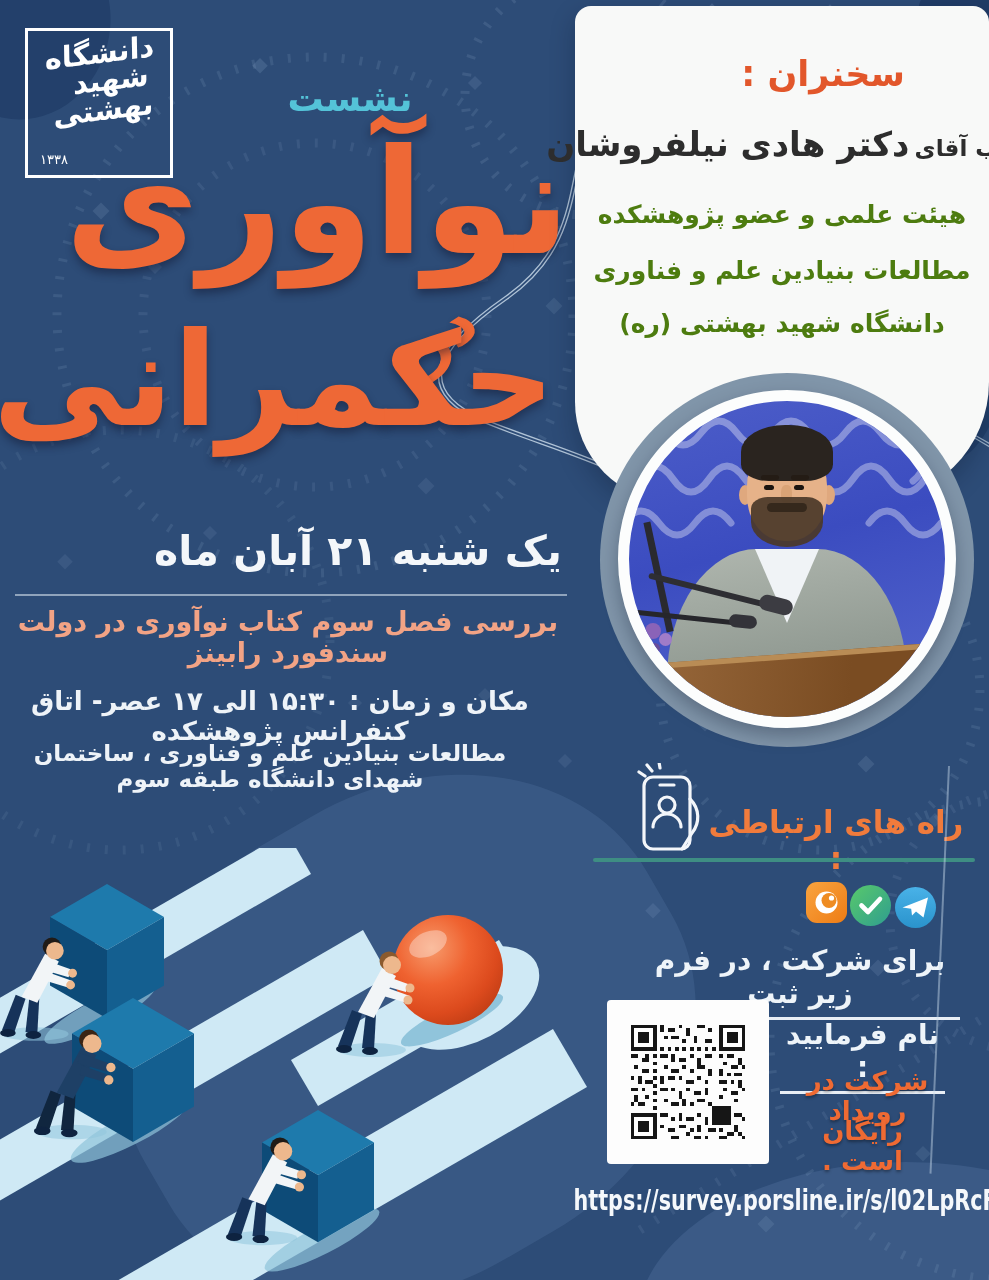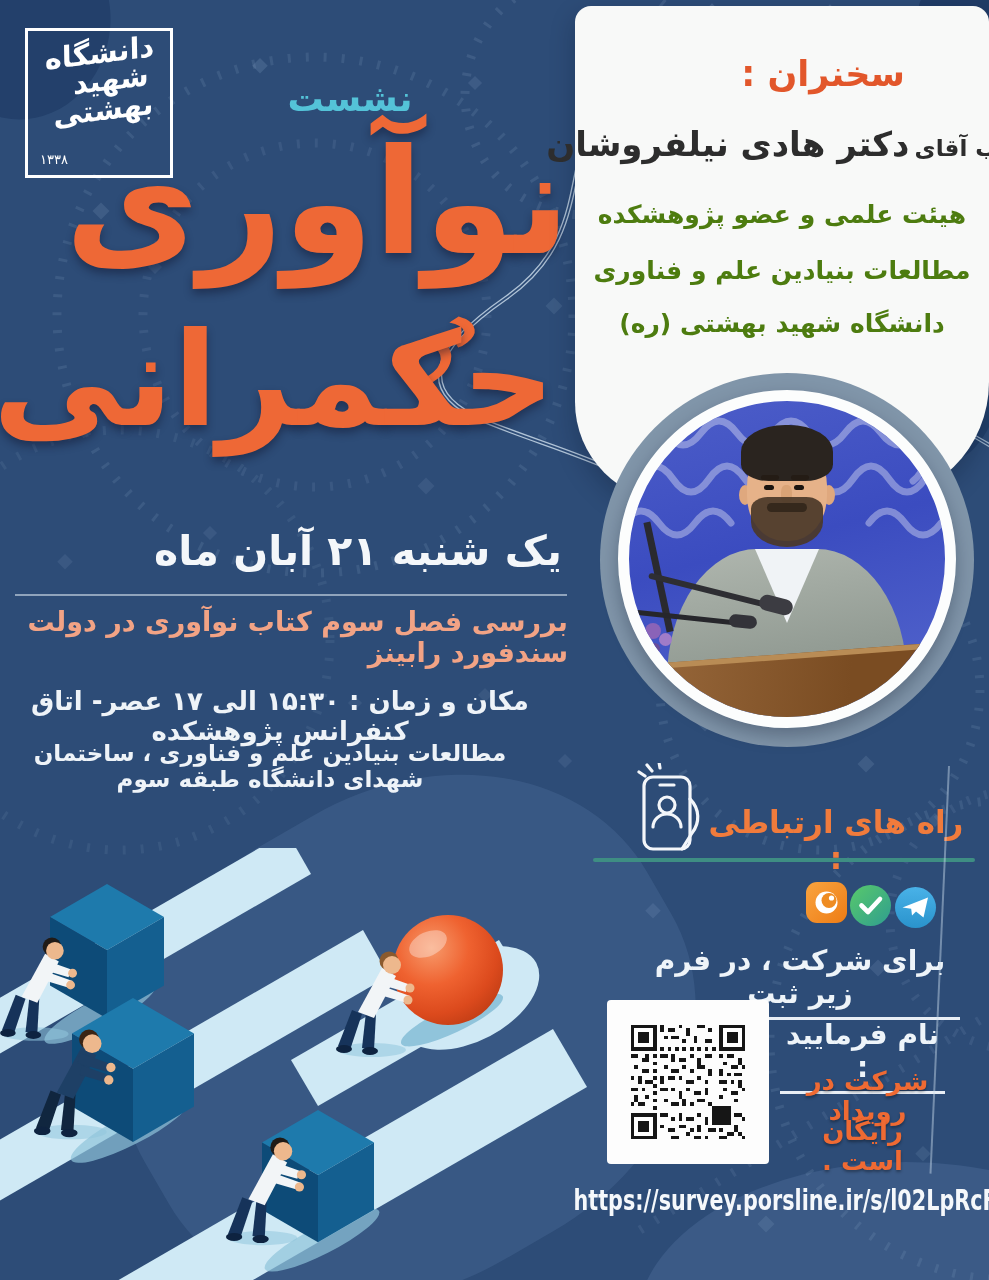--- a/index.html
+++ b/index.html
@@ -29,21 +29,21 @@
           text-shadow:0 5px 9px rgba(15,20,45,.45);}
   .title-conn{position:absolute;left:408px;top:296px;z-index:3;color:#ee6836;font-size:62px;font-weight:bold;
           transform:rotate(-33deg);text-shadow:0 4px 7px rgba(15,20,45,.45);}
   .title2{position:absolute;left:10px;top:296px;width:545px;text-align:center;z-index:3;white-space:nowrap;
           color:#ee6836;font-size:130px;font-weight:bold;line-height:1.3;
           text-shadow:0 5px 9px rgba(15,20,45,.45);}
 
   .date{position:absolute;left:140px;top:527px;width:436px;text-align:center;z-index:3;
         color:#f4f7fa;font-size:41px;font-weight:600;}
   .divider{position:absolute;left:15px;top:594px;width:552px;height:2px;z-index:3;background:rgba(225,236,246,.55);}
-  .topic{position:absolute;left:8px;top:606px;width:560px;z-index:3;white-space:pre-wrap;
+  .topic{position:absolute;left:8px;top:606px;width:560px;text-align:center;z-index:3;white-space:pre-wrap;
          color:#f2a385;font-size:27px;font-weight:bold;}
   .loc1{position:absolute;left:10px;top:686px;width:540px;text-align:center;z-index:3;
         color:#eef3f8;font-size:26px;font-weight:bold;}
   .loc2{position:absolute;left:0px;top:740px;width:540px;text-align:center;z-index:3;
         color:#eef3f8;font-size:23px;font-weight:bold;}
 
   .panel{position:absolute;left:575px;top:6px;width:414px;height:496px;background:#f8f9f8;z-index:4;
          border-radius:16px 16px 120px 100px;box-shadow:0 10px 24px rgba(8,18,40,.28);}
   .spk-heading{position:absolute;right:84px;top:48px;font-size:35px;font-weight:bold;color:#e2572b;}
   .spk-name{position:absolute;left:0;top:118px;width:100%;text-align:right;color:#2d2d2d;white-space:nowrap;padding-left:44px;}

